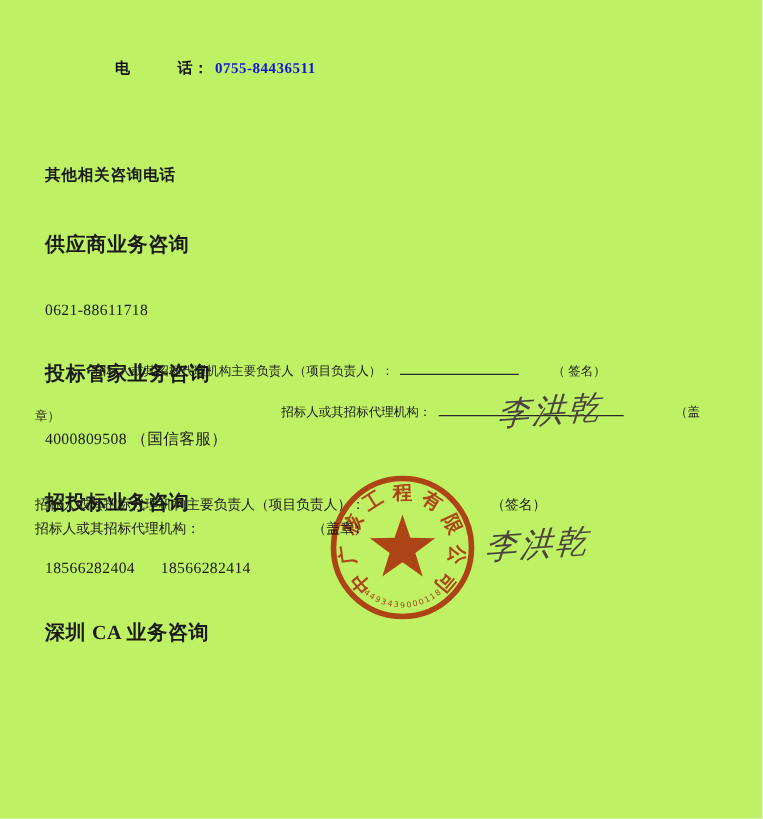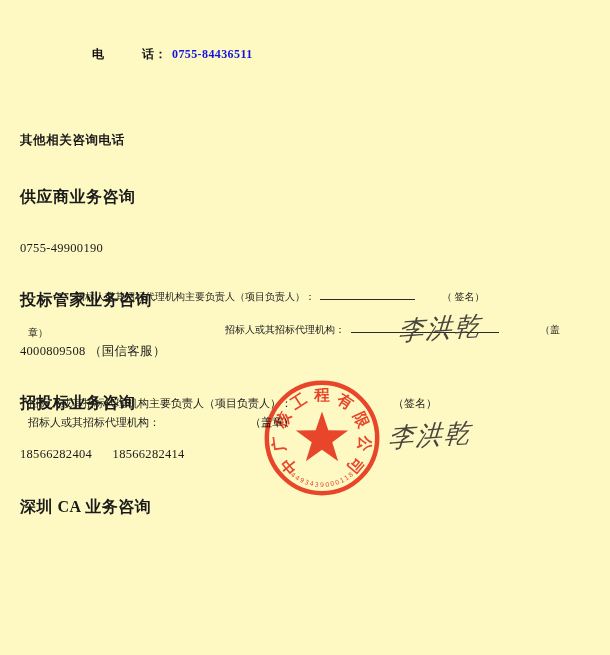--- a/index.html
+++ b/index.html
@@ -1,19 +1,19 @@
 <!DOCTYPE html>
 <html style="--value-color: #1212e0; --seal-color: #e63322;"><head>
 <meta charset="utf-8">
 <style>
   html,body{margin:0;padding:0;background:#ffffff;}
   .page{
     position:relative;
     width:610px;height:655px;
-    background:#fef9c3;
+    background:#bef264;
     overflow:hidden;
     font-family:"Liberation Serif","DejaVu Serif",serif;
     color:#1a1a1a;
   }
   .abs{position:absolute;white-space:pre;}
 
   
   .contact-row{font-size:12px;letter-spacing:.5px;}
   .contact-label{font-weight:bold;color:#111;}
   .contact-value{color:var(--value-color,#1212e0);margin-left:5px;font-weight:bold;letter-spacing:.4px;}
@@ -59,24 +59,24 @@
 </style>
 </head>
 <body>
 
 <div class="page">
 
   <div class="abs contact-row" style="left:78px;top:31px;">
     <span class="contact-label">电　　　话：</span><span class="contact-value">0755-84436511</span>
   </div>
 
-  <div class="abs" style="left:20px;top:96px;">
+  <div class="abs" style="left:36px;top:96px;">
     <div class="oc-heading">其他相关咨询电话</div>
     <div class="oc-title">供应商业务咨询</div>
-    <div class="oc-value">0755-49900190</div>
+    <div class="oc-value">0621-88611718</div>
     <div class="oc-title">投标管家业务咨询</div>
     <div class="oc-value">4000809508 （国信客服）</div>
     <div class="oc-title">招投标业务咨询</div>
     <div class="oc-value">18566282404      18566282414</div>
     <div class="oc-title">深圳 CA 业务咨询</div>
   </div>
 
   <div class="abs sig1" style="left:215px;top:310px;">
     <span>招标人或其招标代理机构：</span><span class="blank-line u2"></span><span class="suf2">（盖</span>
   </div>

